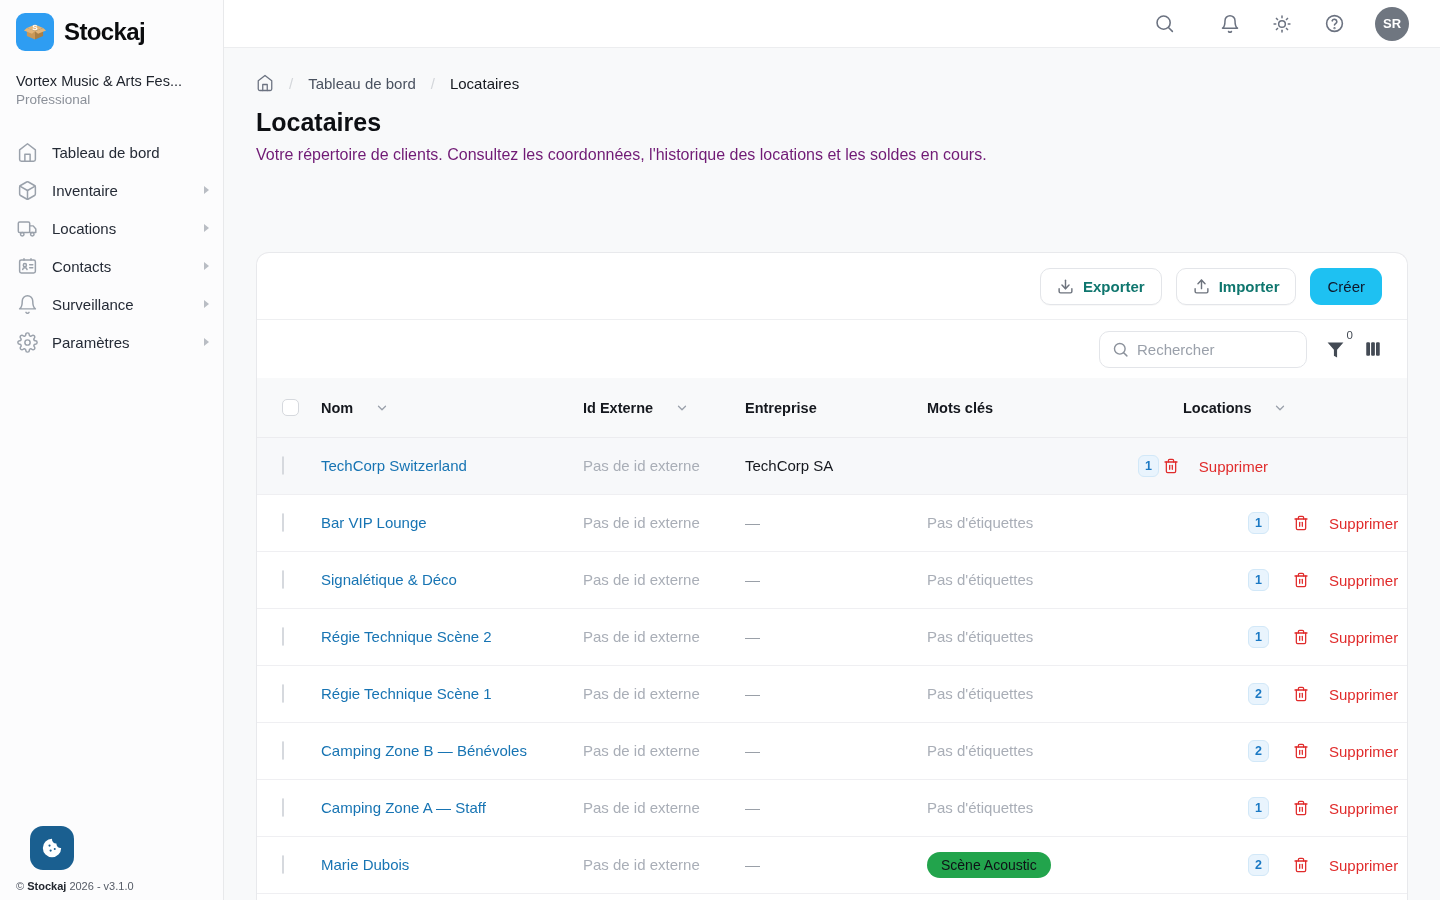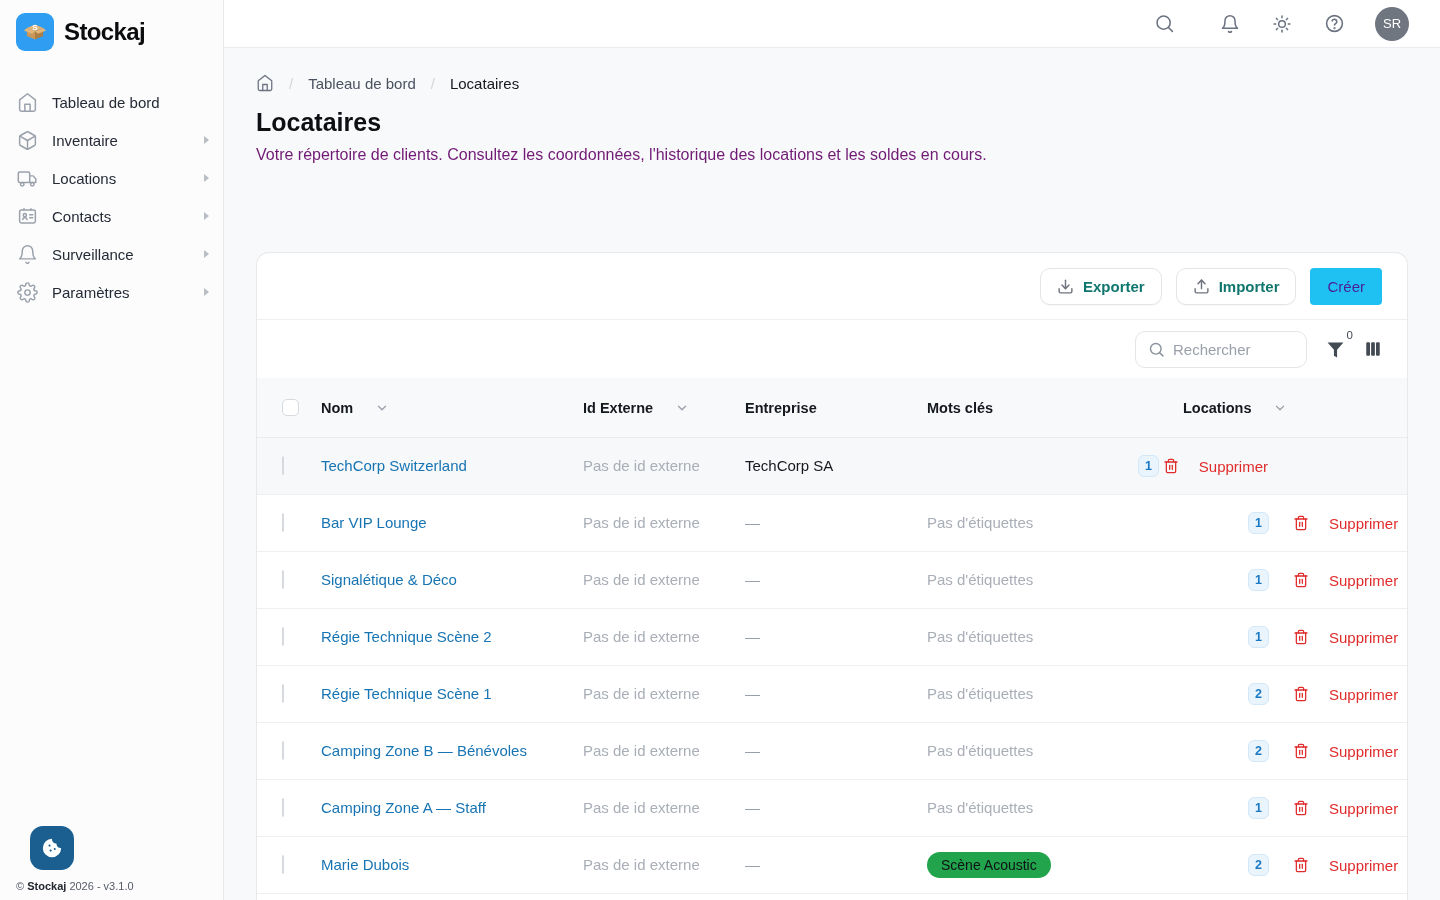--- a/index.html
+++ b/index.html
@@ -19,40 +19,40 @@
   .nav-item .nico { width:21px; height:21px; flex:none; color:#9aa1ab; display:flex; align-items:center; }
   .nav-item .nlabel { font-size:15px; color:#252b36; }
   .nav-caret { margin-left:auto; width:0; height:0; border-left:5px solid #b9bdc4; border-top:4px solid transparent; border-bottom:4px solid transparent; }
   .cookie-btn { position:fixed; left:30px; bottom:30px; width:44px; height:44px; border-radius:13px; background:#1a5f90; border:none; display:flex; align-items:center; justify-content:center; cursor:pointer; z-index:6; }
   .side-footer { position:fixed; left:16px; bottom:8px; font-size:11px; color:#555b66; z-index:6; }
   .side-footer b { color:#23272f; }
 
   
   .topbar { position:fixed; left:224px; top:0; right:0; height:48px; background:#fff; border-bottom:1px solid #ecedef; display:flex; align-items:center; justify-content:flex-end; padding-right:31px; gap:30px; z-index:4; }
   .tico { width:22px; height:22px; color:#6b7280; cursor:pointer; display:flex; align-items:center; justify-content:center; background:none; border:none; }
-  .avatar { width:34px; height:34px; border-radius:50%; background:#6f7680; color:#fff; font-size:13px; font-weight:400; display:flex; align-items:center; justify-content:center; cursor:pointer; }
+  .avatar { width:34px; height:34px; border-radius:50%; background:#6f7680; color:#fff; font-size:13px; font-weight:700; display:flex; align-items:center; justify-content:center; cursor:pointer; }
 
   
   .main { position:absolute; left:224px; top:48px; right:0; padding:0 32px; }
   .breadcrumb { margin-top:26px; display:flex; align-items:center; gap:15px; font-size:15px; }
   .bc-home { width:18px; height:18px; color:#6b7280; cursor:pointer; }
   .bc-sep { color:#d3d6da; font-size:15px; }
   .bc-item { color:#4a5260; cursor:pointer; }
   .bc-current { color:#15181e; font-weight:500; }
   .page-title { margin-top:16px; font-size:25px; font-weight:700; color:#0d0f13; }
   .page-sub { margin-top:9px; font-size:16px; color:#701a75; }
 
   
   .card { margin-top:88px; background:#fff; border:1px solid #e8e9ec; border-bottom:none; border-radius:13px 13px 0 0; height:700px; overflow:hidden; }
   .card-toolbar { height:67px; display:flex; align-items:center; justify-content:flex-end; gap:14px; padding:0 25px; border-bottom:1px solid #eeeff1; }
   .btn { height:37px; border-radius:10px; border:1px solid #e3e5e9; background:#fff; display:flex; align-items:center; gap:9px; padding:0 16px; font-size:15px; font-weight:600; color:#0f766e; cursor:pointer; font-family:inherit; box-shadow:0 1px 1px rgba(20,25,35,0.03); }
   .btn .bico { width:17px; height:17px; color:#6d737d; }
-  .btn-create { height:37px; border:none; border-radius:4px; background:#1ec1f2; color:#4c1d95; font-size:15px; font-weight:500; padding:0 17px; cursor:pointer; font-family:inherit; }
+  .btn-create { height:37px; border:none; border-radius:11px; background:#1ec1f2; color:#0f172a; font-size:15px; font-weight:500; padding:0 17px; cursor:pointer; font-family:inherit; }
   .filter-row { height:58px; display:flex; align-items:center; justify-content:flex-end; gap:19px; padding:0 25px; }
-  .search-box { width:172px; height:37px; border:1px solid #e3e5e9; border-radius:10px; display:flex; align-items:center; gap:8px; padding:0 12px; background:#fff; }
+  .search-box { width:208px; height:37px; border:1px solid #e3e5e9; border-radius:10px; display:flex; align-items:center; gap:8px; padding:0 12px; background:#fff; }
   .search-box svg { width:17px; height:17px; color:#8b919b; flex:none; }
   .search-box input { border:none; outline:none; width:100%; font-size:15px; color:#30343c; font-family:inherit; background:transparent; }
   .search-box input::placeholder { color:#9aa0aa; }
   .iconbtn { position:relative; background:none; border:none; cursor:pointer; color:#434a54; display:flex; align-items:center; }
   .iconbtn .count { position:absolute; top:-11px; right:-8px; font-size:11.5px; color:#434a54; }
 
   
   .tgrid { display:grid; grid-template-columns:64px 262px 162px 182px 256px 110px 1fr; align-items:center; }
   .thead { height:60px; background:#f8f9fa; border-bottom:1px solid #ececef; font-size:14.5px; font-weight:700; color:#15181e; }
   .thcell { display:flex; align-items:center; gap:22px; }
@@ -79,20 +79,24 @@
         <path fill="#e3b579" d="M4.5 8.2 12 5l7.5 3.2L12 11.4z"></path>
         <path fill="#c99858" d="M4.5 8.2 12 11.4V19l-7.5-3.2z"></path>
         <path fill="#b5światło" d="M0 0"></path>
         <path fill="#a97f46" d="M19.5 8.2 12 11.4V19l7.5-3.2z"></path>
         <path fill="#e3b579" d="M4.5 8.2 1.8 10.6l7.4 3.1 2.8-2.3zM19.5 8.2l2.7 2.4-7.4 3.1-2.8-2.3z"></path>
         <text x="12" y="10.6" text-anchor="middle" font-family="Liberation Sans, sans-serif" font-size="7.5" font-weight="bold" fill="#fff">S</text>
       </svg>
     </span>
     <span class="brand-name">Stockaj</span>
   </div>
+  <div class="workspace">
+    <div class="ws-name">Vortex Music &amp; Arts Fes...</div>
+    <div class="ws-plan">Professional</div>
+  </div>
   <nav class="nav">
     <div class="nav-item">
       <span class="nico">
           <svg viewBox="0 0 24 24" fill="none" stroke="currentColor" stroke-width="1.7" stroke-linecap="round" stroke-linejoin="round">
             <path d="M3 9l9-7 9 7v11a2 2 0 0 1-2 2H5a2 2 0 0 1-2-2z"></path>
             <polyline points="9 22 9 14 15 14 15 22"></polyline>
           </svg>
         </span>
       <span class="nlabel">Tableau de bord</span>
     </div>

